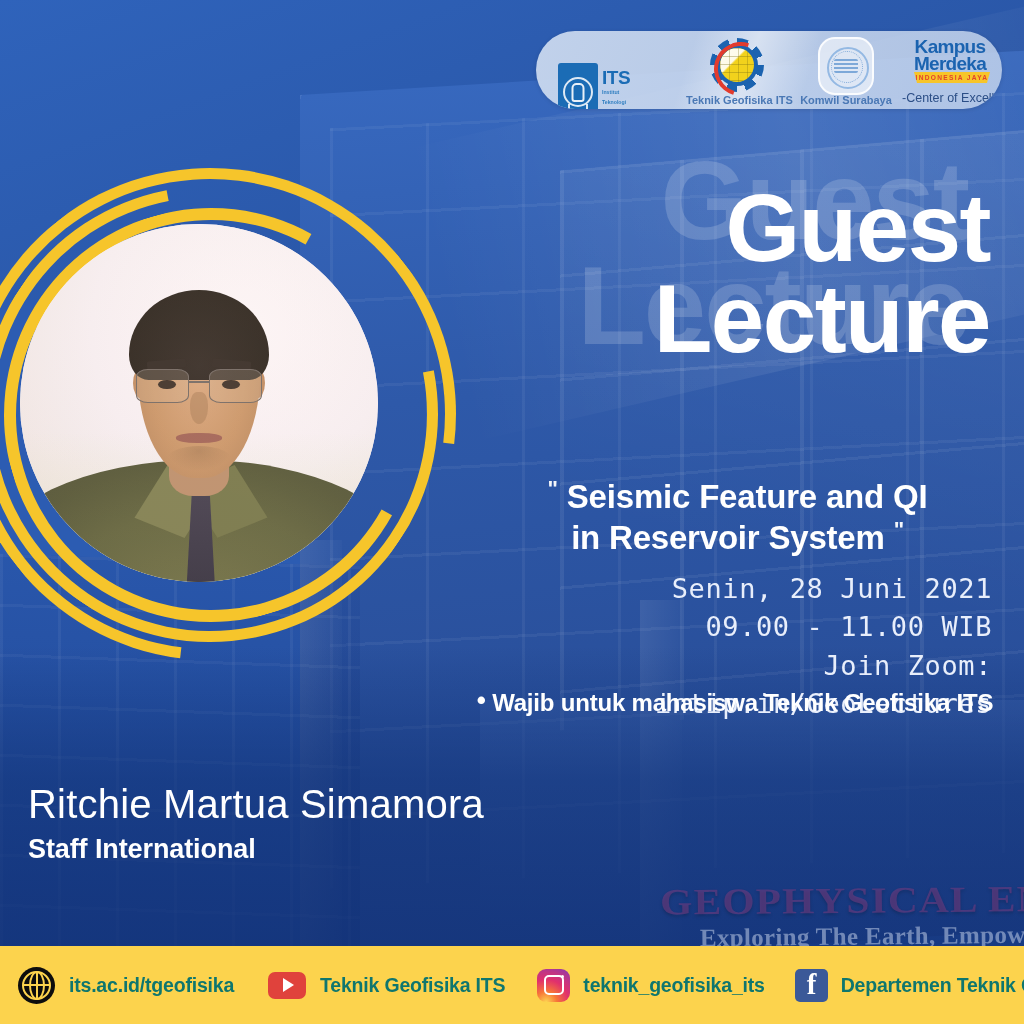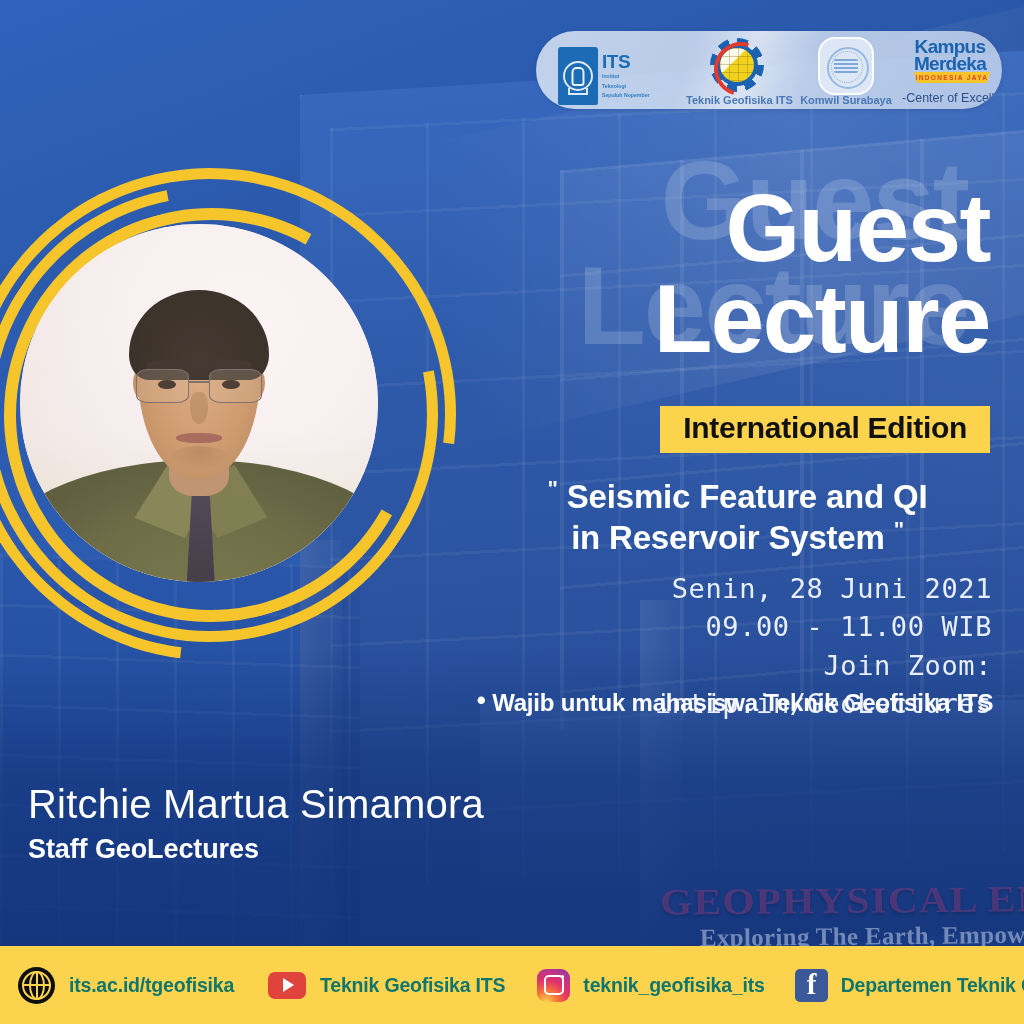--- a/index.html
+++ b/index.html
@@ -96,21 +96,21 @@
     overflow:hidden;
   }
   .logobar .sheen{
     position:absolute;left:150px;top:-30px;width:120px;height:150px;
     background:linear-gradient(90deg,rgba(255,255,255,0),rgba(255,255,255,.45),rgba(255,255,255,0));
     transform:rotate(18deg);
   }
   .logo-slot{position:absolute;top:0;height:78px;}
 
   
-  .its-wrap{left:22px;width:116px;display:flex;align-items:center;gap:4px;padding-top:6px;}
+  .its-wrap{left:22px;width:116px;display:flex;align-items:center;gap:4px;padding-top:22px;}
   .its-shield{
     width:40px;height:58px;background:#1b6cb5;border-radius:3px 3px 2px 2px;
     position:relative;display:flex;align-items:center;justify-content:center;
   }
   .its-gear{
     width:26px;height:26px;border-radius:50%;
     border:2px solid rgba(255,255,255,.85);
     position:relative;
   }
   .its-gear::before{
@@ -503,23 +503,20 @@
 
   <div class="headline">
     <div class="hl-ghost">
       <div>Guest</div>
       <div>Lecture</div>
     </div>
     <div class="hl-main">Guest</div>
     <div class="hl-main">Lecture</div>
   </div>
 
-  <div class="edition-wrap">
-    <span class="edition">International Edition</span>
-  </div>
 
   <div class="talk-title">
     <span class="qm">"</span>
     <span>Seismic Feature and QI</span><br>
     <span>in Reservoir System</span>
     <span class="qm">"</span>
   </div>
 
   <div class="meta">
     <div>Senin, 28 Juni 2021</div>
@@ -527,21 +524,21 @@
     <div>Join Zoom: intip.in/GeoLectures</div>
   </div>
 
   <div class="note">
     <span class="dot">•</span>
     <span>Wajib untuk mahasiswa Teknik Geofisika ITS</span>
   </div>
 
   <div class="speaker">
     <div class="sp-name">Ritchie Martua Simamora</div>
-    <div class="sp-role">Staff GeoLectures</div>
+    <div class="sp-role">Staff International</div>
   </div>
 
   <div class="footer">
     <div class="fitem" style="margin-left:18px;gap:14px;">
       <span class="ic-globe"></span>
       <span class="flabel">its.ac.id/tgeofisika</span>
     </div>
     <div class="fitem" style="margin-left:34px;gap:14px;">
       <span class="ic-yt"></span>
       <span class="flabel">Teknik Geofisika ITS</span>

